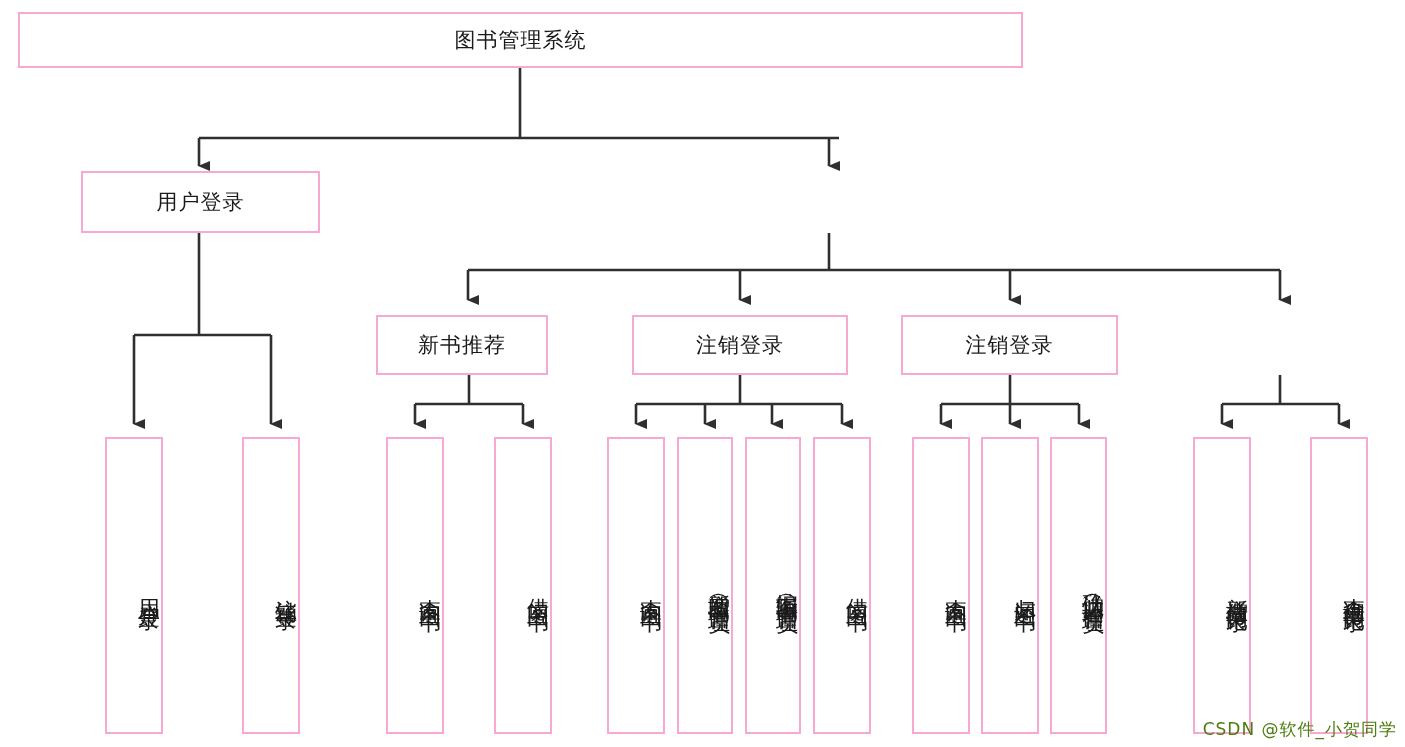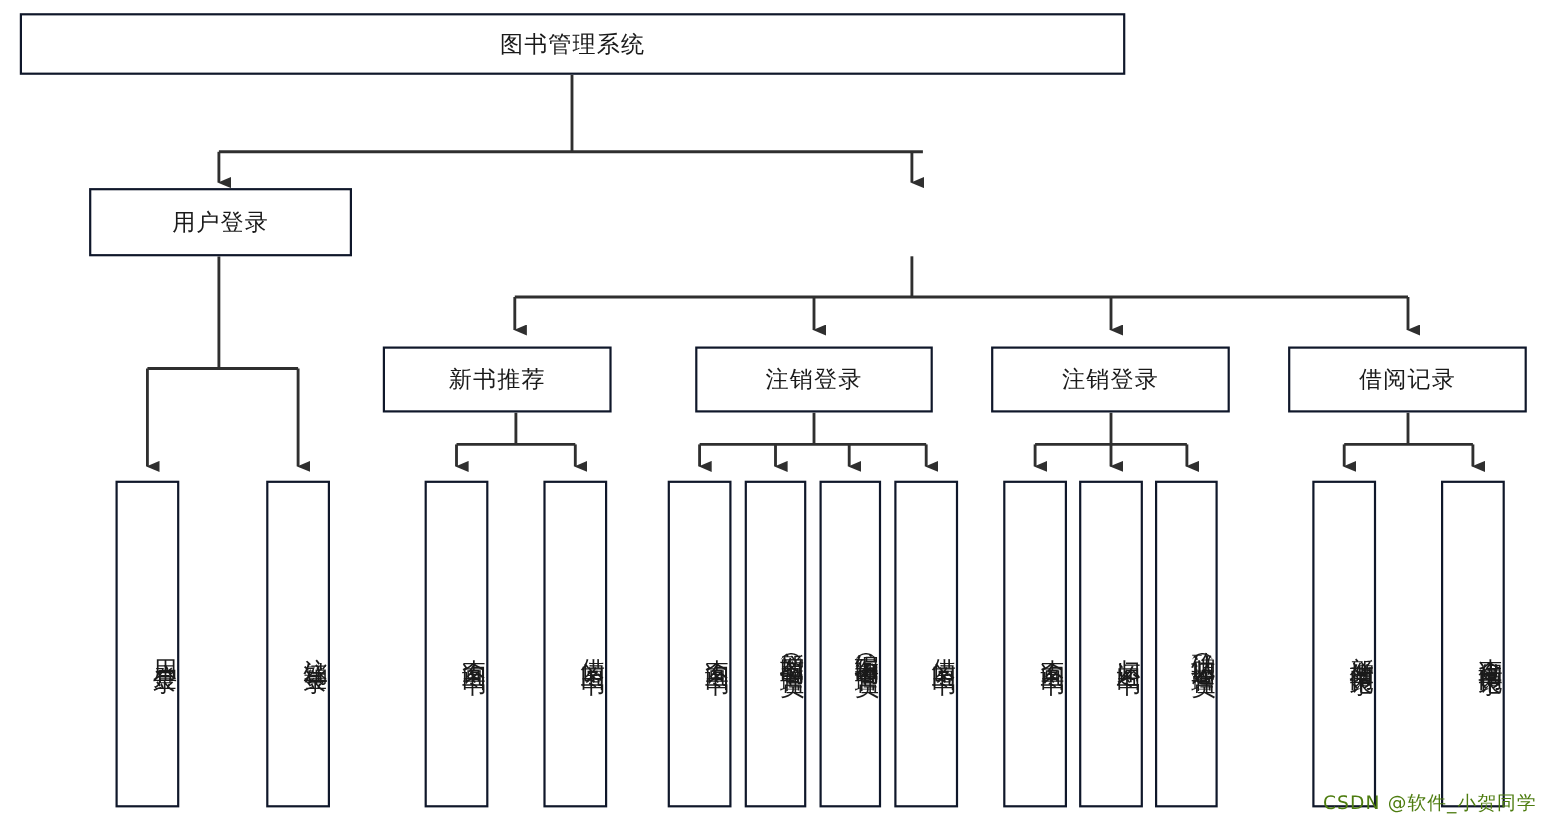--- a/index.html
+++ b/index.html
@@ -1,19 +1,19 @@
 <!DOCTYPE html>
 <html><head>
 <meta charset="utf-8">
 <style>
   html,body{margin:0;padding:0;background:#ffffff;}
   body{font-family:"DejaVu Sans","Liberation Sans",sans-serif;}
   #canvas{position:relative;width:1405px;height:747px;background:#ffffff;overflow:hidden;}
   #wires{position:absolute;left:0;top:0;width:1405px;height:747px;}
-  .node{position:absolute;box-sizing:border-box;background:#ffffff;border:2px solid #0f172a;
+  .node{position:absolute;box-sizing:border-box;background:#ffffff;border:2px solid #f9a8d4;
         display:flex;align-items:center;justify-content:center;color:#1a1a1a;}
   .node.h{font-size:21px;letter-spacing:1px;}
   .node.v{writing-mode:vertical-rl;text-orientation:upright;font-size:22px;letter-spacing:4px;
           padding-top:6px;align-items:flex-start;justify-content:center;line-height:1.05;}
   .node.v.tall{letter-spacing:3px;}
   #watermark{position:absolute;right:8px;bottom:6px;font-size:17px;color:#4d7c0f;
              letter-spacing:1px;white-space:nowrap;}
 </style>
 </head>
 <body>
@@ -67,24 +67,23 @@
       <path d="M1222,404 L1339,404"></path>
       <path d="M1222,404 L1222,424" marker-end="url(#arw)"></path>
       <path d="M1339,404 L1339,424" marker-end="url(#arw)"></path>
     </g>
   </svg>
 
   <div class="node h" style="left:18px;top:12px;width:1005px;height:56px;">图书管理系统</div>
 
   <div class="node h" style="left:81px;top:171px;width:239px;height:62px;">用户登录</div>
 
-  <div class="node h" style="left:348px;top:315px;width:208px;height:60px;">新书推荐</div>
+  <div class="node h" style="left:376px;top:315px;width:172px;height:60px;">新书推荐</div>
   <div class="node h" style="left:632px;top:315px;width:216px;height:60px;">注销登录</div>
   <div class="node h" style="left:901px;top:315px;width:217px;height:60px;">注销登录</div>
-  <div class="node h" style="left:1171px;top:315px;width:217px;height:60px;">借阅记录</div>
 
   <div class="node v" style="left:105px;top:437px;width:58px;height:297px;">用户登录</div>
   <div class="node v" style="left:242px;top:437px;width:58px;height:297px;">注销登录</div>
 
   <div class="node v" style="left:386px;top:437px;width:58px;height:297px;">查询图书</div>
   <div class="node v" style="left:494px;top:437px;width:58px;height:297px;">借阅图书</div>
 
   <div class="node v" style="left:607px;top:437px;width:58px;height:297px;">查询图书</div>
   <div class="node v tall" style="left:677px;top:437px;width:56px;height:297px;">新增图书（管理员）</div>
   <div class="node v tall" style="left:745px;top:437px;width:56px;height:297px;">编辑图书（管理员）</div>

